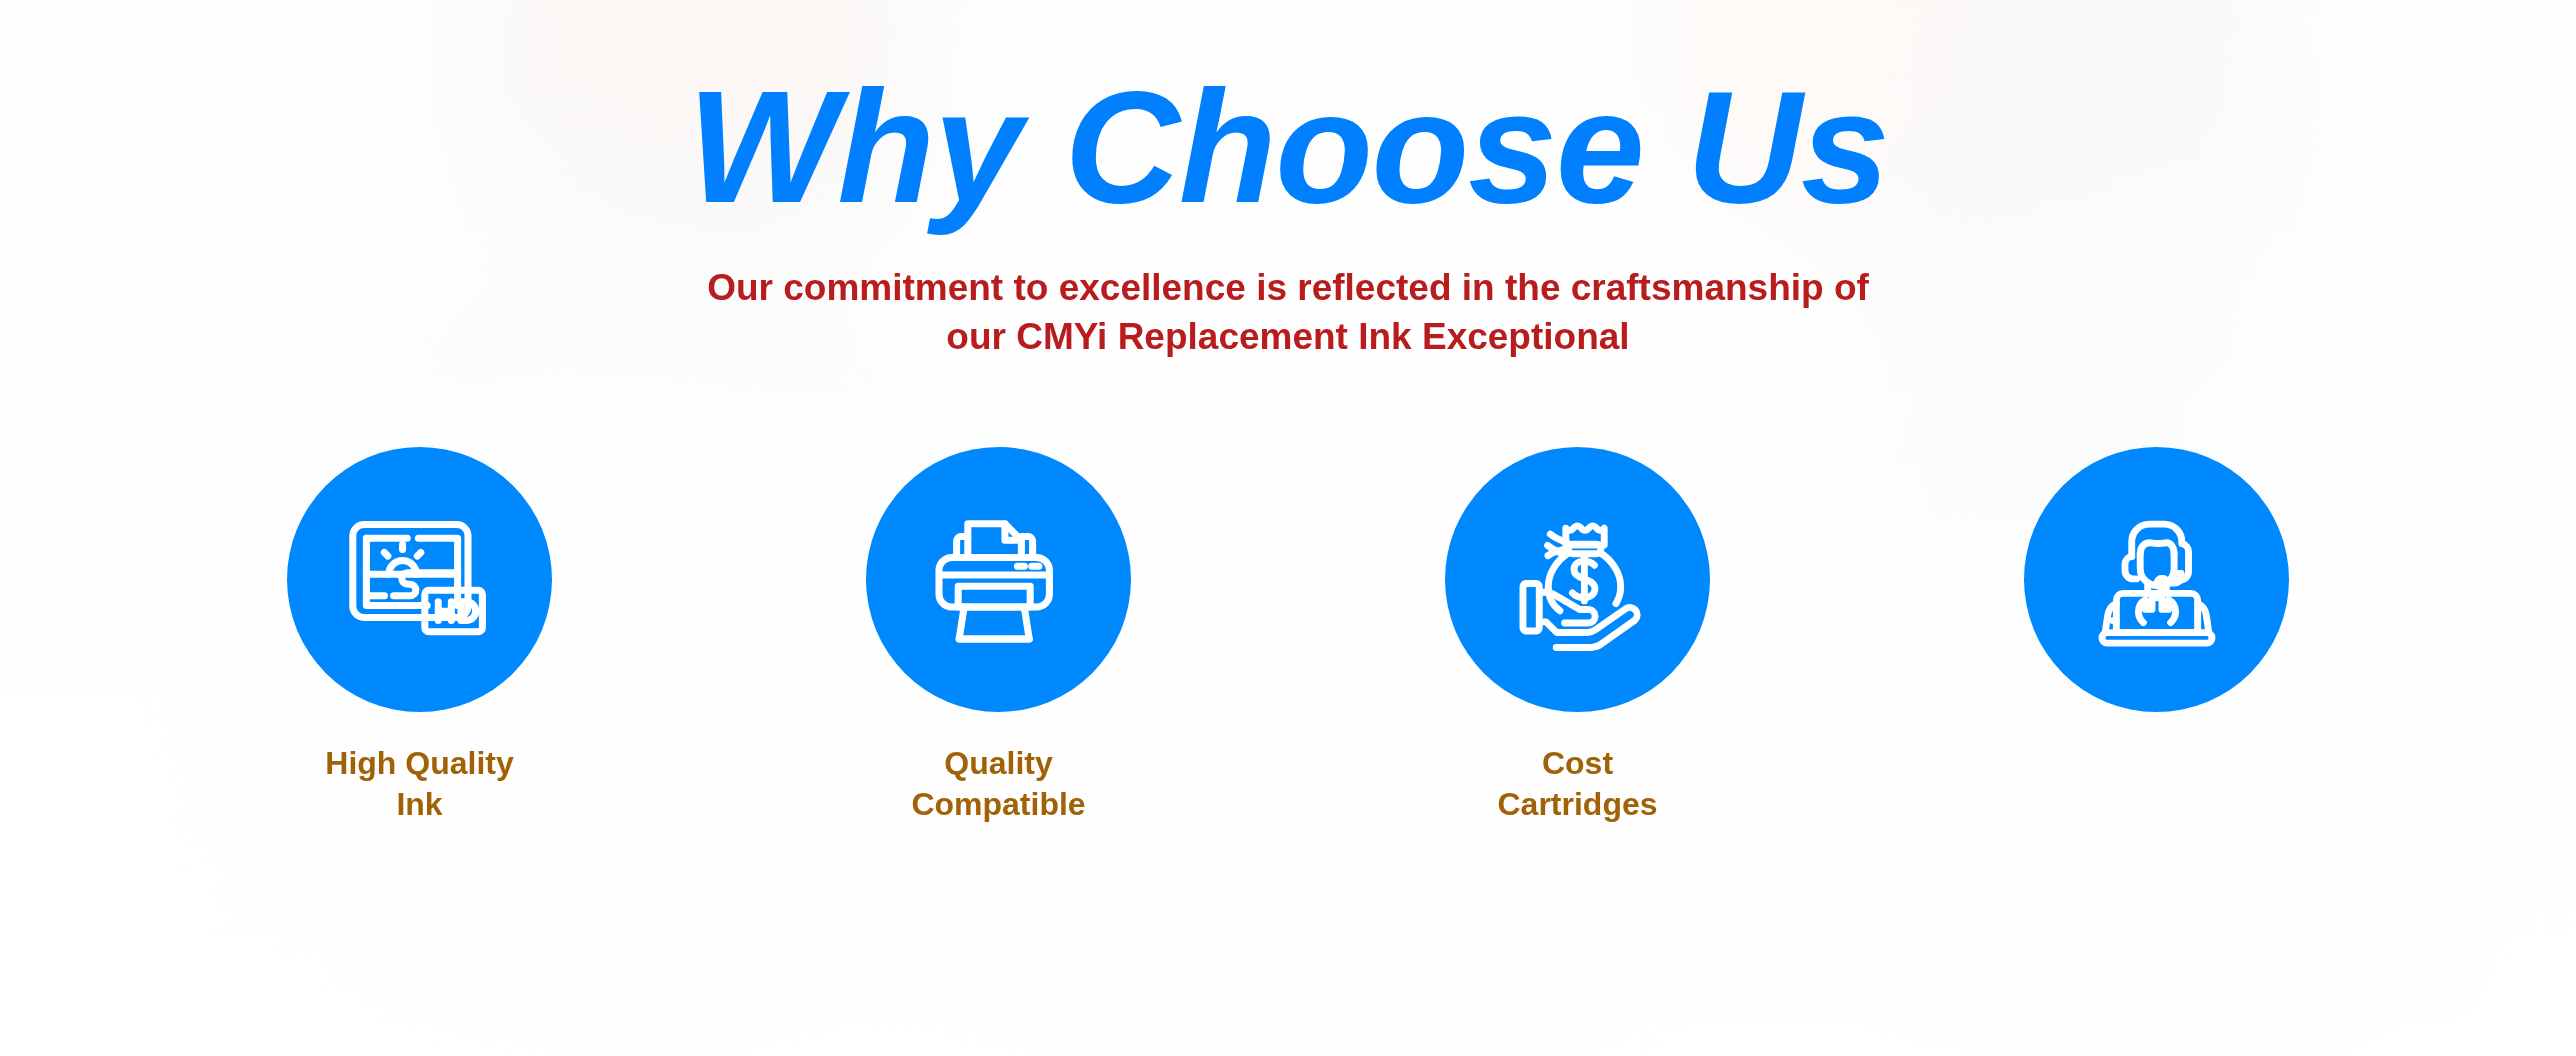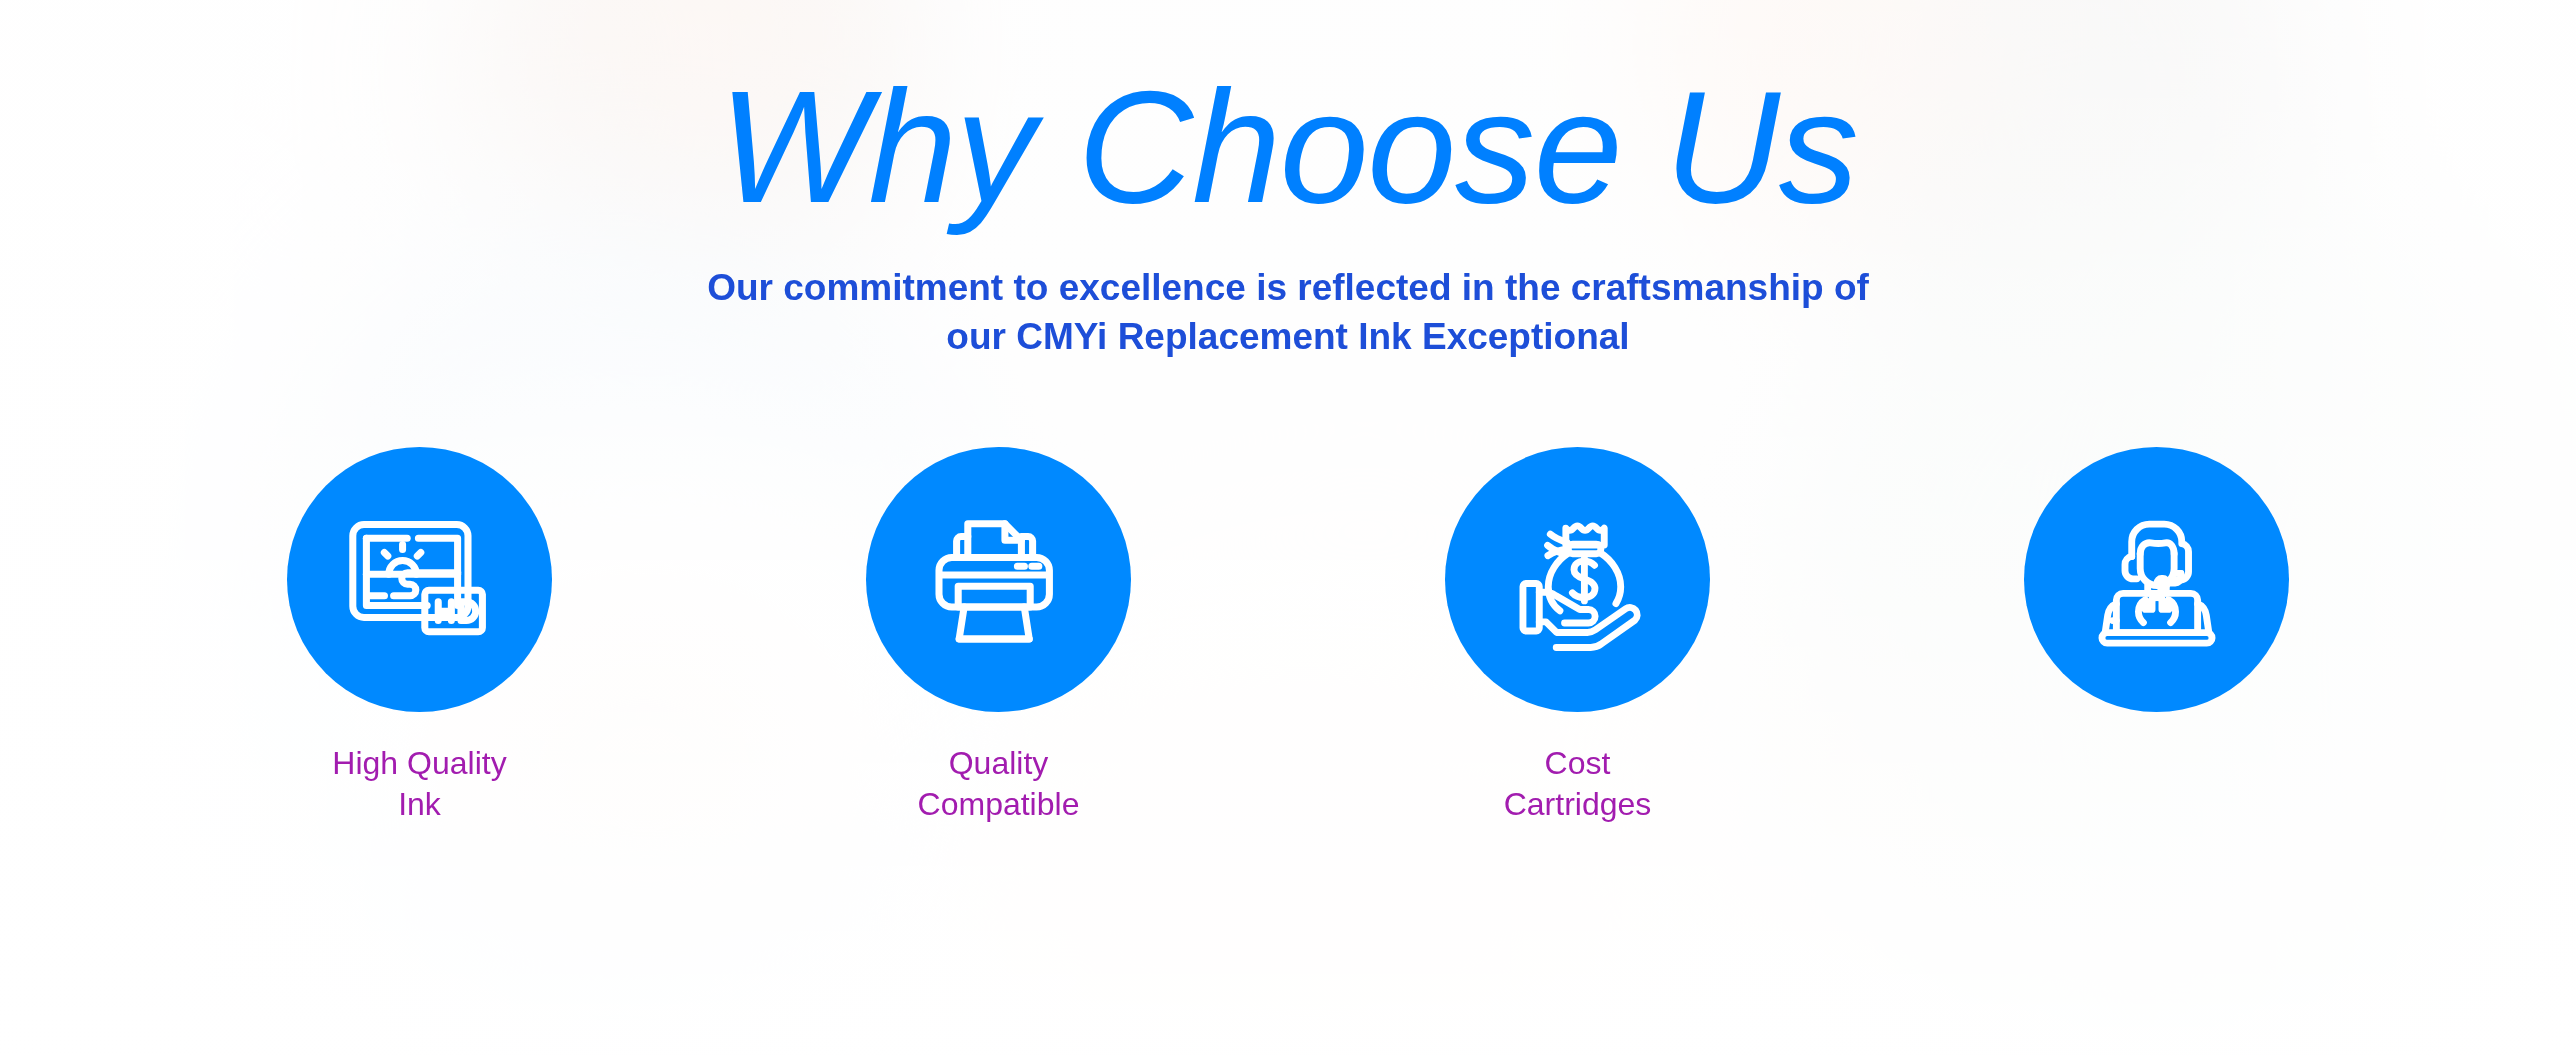--- a/index.html
+++ b/index.html
@@ -47,21 +47,21 @@
       linear-gradient(90deg, rgba(255,255,255,.92) 0%, rgba(255,255,255,.62) 16%, rgba(255,255,255,.55) 50%, rgba(255,255,255,.66) 84%, rgba(255,255,255,.90) 100%);
   }
 
   
   #content{position:absolute;inset:0;z-index:2;display:flex;flex-direction:column;align-items:center;}
 
   #page-title{
     margin-top:67px;
     font-size:160px;
     line-height:1.0;
-    font-weight:400;
+    font-weight:700;
     font-style:italic;
     letter-spacing:-1.3px;
     text-align:left;
     white-space:nowrap;
   }
 
   #page-subtitle{
     margin-top:37px;
     font-size:37px;
     line-height:1.32;
@@ -88,22 +88,22 @@
   .feature-badge{
     width:265px;height:265px;border-radius:50%;
     display:flex;align-items:center;justify-content:center;
     flex:0 0 auto;
   }
   .feature-badge svg{width:160px;height:160px;display:block;}
   .feature-label{
     margin-top:31px;
     font-size:32px;
     line-height:1.30;
-    font-weight:400;
-    color:#a21caf;
+    font-weight:700;
+    color:#a16207;
     text-align:center;
     white-space:pre-line;
   }
 </style>
 </head>
 <body>
 
 <div id="bg-photo" style="background-color: rgb(251, 250, 250);">
   <div class="blob b-coolL"></div>
   <div class="blob b-hairL"></div>
@@ -120,21 +120,21 @@
   <div class="blob b-hand"></div>
   <div class="blob b-hand2"></div>
   <div class="blob b-warm"></div>
 </div>
 <div id="bg-veil"></div>
 
 <div id="content">
 
   <h1 id="page-title" style="color: rgb(0, 128, 255);">Why Choose Us</h1>
 
-  <p id="page-subtitle" style="color: #1d4ed8;">
+  <p id="page-subtitle" style="color: #b91c1c;">
     <span class="sub-line">Our commitment to excellence is reflected in the craftsmanship of</span>
     <span class="sub-line">our CMYi Replacement Ink Exceptional</span>
   </p>
 
   <div id="features">
 
     <div class="feature">
       <div class="feature-badge" style="background: rgb(0, 137, 255);">
         <span>
           <svg viewBox="0 0 100 100" fill="none" stroke="#FFFFFF" stroke-width="4.4" stroke-linecap="round" stroke-linejoin="round" aria-hidden="true">

